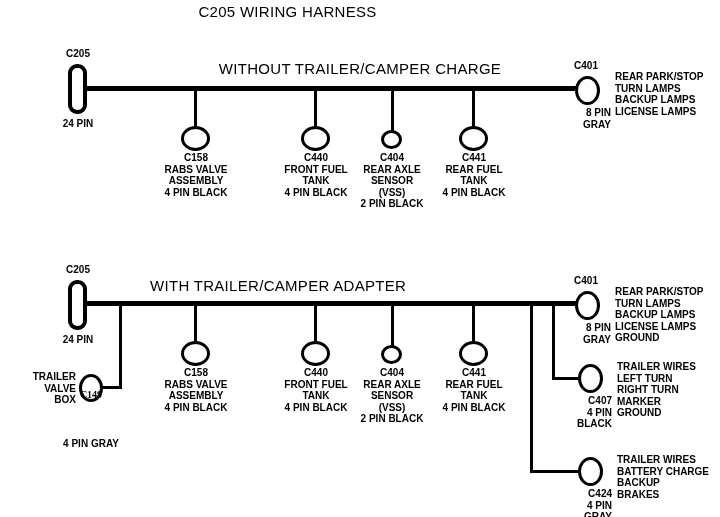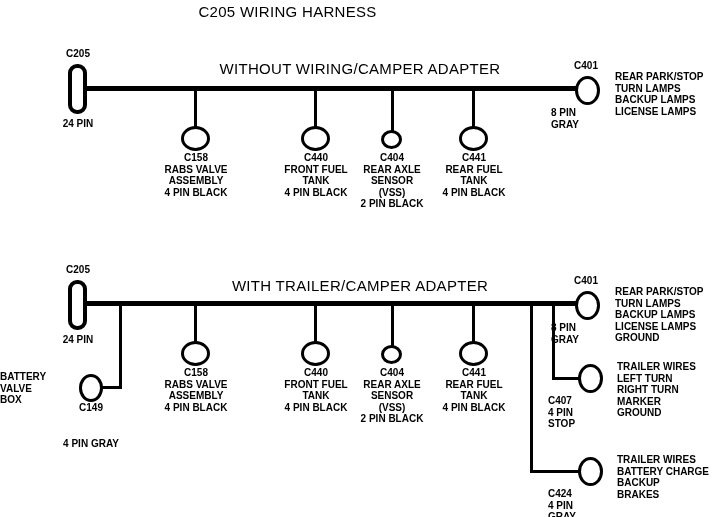--- a/index.html
+++ b/index.html
@@ -31,21 +31,21 @@
     letter-spacing: 0.3px;
     white-space: nowrap;
   }
   .lbl {
     font-size: 10px;
     font-weight: bold;
     line-height: 11.6px;
     white-space: nowrap;
   }
   .lbl-c { text-align: center; }
-  .lbl-r { }
+  .lbl-r { text-align: right; }
   .lbl-l { text-align: left; }
 
   
   .bus {
     background: #000000;
     height: 5px;
   }
   .drop {
     background: #000000;
     width: 3px;
@@ -76,21 +76,21 @@
 
 <div id="page">
 
   <div class="abs title" style="left:0; top:3px; width:575px; text-align:center;">
     <span>C205 WIRING HARNESS</span>
   </div>
 
   <div class="abs" style="left:0; top:0; width:720px; height:230px;">
 
     <div class="abs section-head" style="left:140px; top:60px; width:440px; text-align:center;">
-      <span>WITHOUT  WIRING/CAMPER  ADAPTER</span>
+      <span>WITHOUT  TRAILER/CAMPER  CHARGE</span>
     </div>
 
     <div class="abs lbl lbl-c" style="left:44px; top:48px; width:68px;">
       <span>C205</span>
     </div>
     <div class="abs conn-rect" style="left:68px; top:64px; width:19px; height:50px;"></div>
     <div class="abs lbl lbl-c" style="left:44px; top:118px; width:68px;">
       <span>24 PIN</span>
     </div>
 
@@ -148,43 +148,43 @@
     <div class="abs lbl lbl-l" style="left:615px; top:71px; width:110px;">
       <div>REAR PARK/STOP</div>
       <div>TURN LAMPS</div>
       <div>BACKUP LAMPS</div>
       <div>LICENSE LAMPS</div>
     </div>
   </div>
 
   <div class="abs" style="left:0; top:0; width:720px; height:517px;">
 
-    <div class="abs section-head" style="left:150px; top:277px; width:420px; text-align:center;">
+    <div class="abs section-head" style="left:150px; top:277px; width:420px; ">
       <span>WITH TRAILER/CAMPER  ADAPTER</span>
     </div>
 
     <div class="abs lbl lbl-c" style="left:44px; top:264px; width:68px;">
       <span>C205</span>
     </div>
     <div class="abs conn-rect" style="left:68px; top:280px; width:19px; height:50px;"></div>
     <div class="abs lbl lbl-c" style="left:44px; top:334px; width:68px;">
       <span>24 PIN</span>
     </div>
 
     <div class="abs bus" style="left:86px; top:301px; width:500px;"></div>
 
     <div class="abs vseg" style="left:119px; top:304px; height:85px;"></div>
     <div class="abs hseg" style="left:100px; top:386px; width:22px;"></div>
     <div class="abs node" style="left:79px; top:374px; width:24px; height:28px;"></div>
     <div class="abs lbl lbl-r" style="left:0px; top:371px; width:76px;">
-      <div>BATTERY</div>
+      <div>TRAILER</div>
       <div>VALVE</div>
       <div>BOX</div>
     </div>
-    <div class="abs lbl lbl-c" style="left:58px; top:402px; width:66px;">
+    <div class="abs lbl lbl-c" style="left:58px; top:389px; width:66px;font-family:Liberation Serif, serif;">
       <span>C149</span>
     </div>
     <div class="abs lbl lbl-c" style="left:38px; top:438px; width:106px;">
       <span>4 PIN GRAY</span>
     </div>
 
     <div class="abs drop" style="left:194px; top:305px; height:38px;"></div>
     <div class="abs drop" style="left:314px; top:305px; height:38px;"></div>
     <div class="abs drop" style="left:391px; top:305px; height:42px;"></div>
     <div class="abs drop" style="left:472px; top:305px; height:38px;"></div>
@@ -240,21 +240,21 @@
       <div>LICENSE LAMPS</div>
       <div>GROUND</div>
     </div>
 
     <div class="abs vseg" style="left:552px; top:304px; height:76px;"></div>
     <div class="abs hseg" style="left:552px; top:377px; width:32px;"></div>
     <div class="abs node" style="left:578px; top:364px; width:25px; height:29px;"></div>
     <div class="abs lbl lbl-r" style="left:548px; top:395px; width:64px;">
       <div>C407</div>
       <div>4 PIN</div>
-      <div>STOP</div>
+      <div>BLACK</div>
     </div>
     <div class="abs lbl lbl-l" style="left:617px; top:361px; width:105px;">
       <div>TRAILER WIRES</div>
       <div> LEFT TURN</div>
       <div>RIGHT TURN</div>
       <div>MARKER</div>
       <div>GROUND</div>
     </div>
 
     <div class="abs vseg" style="left:530px; top:304px; height:169px;"></div>

